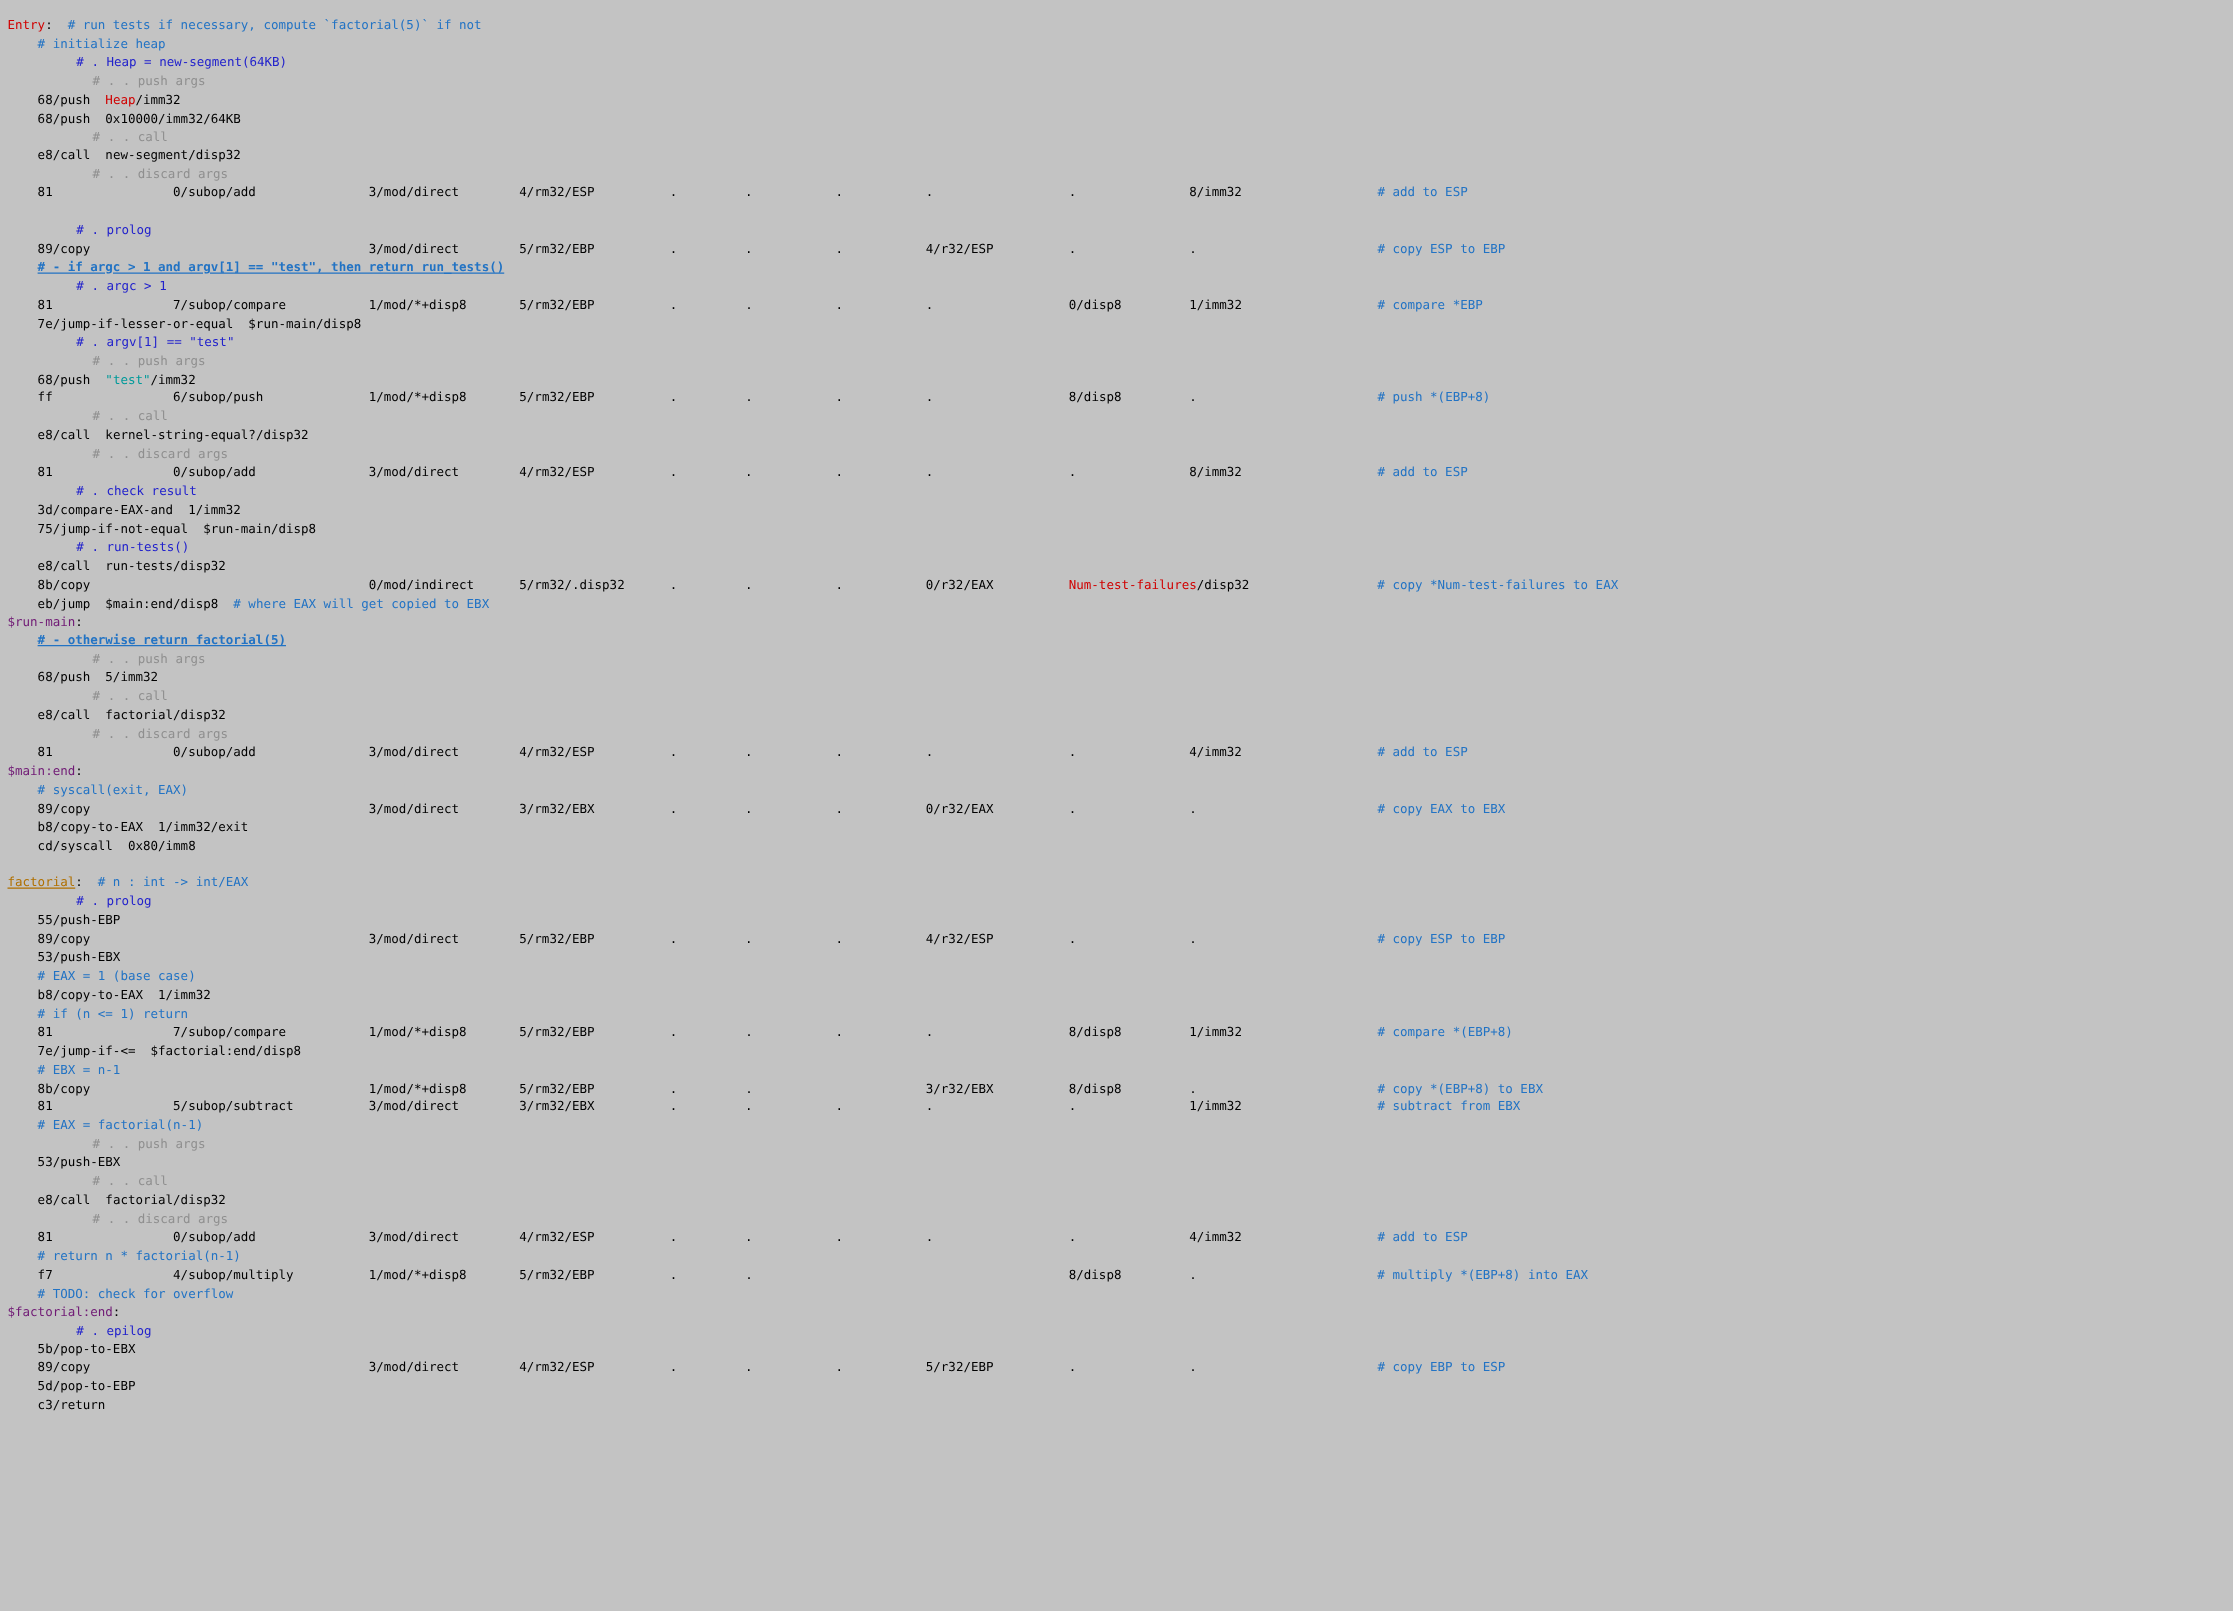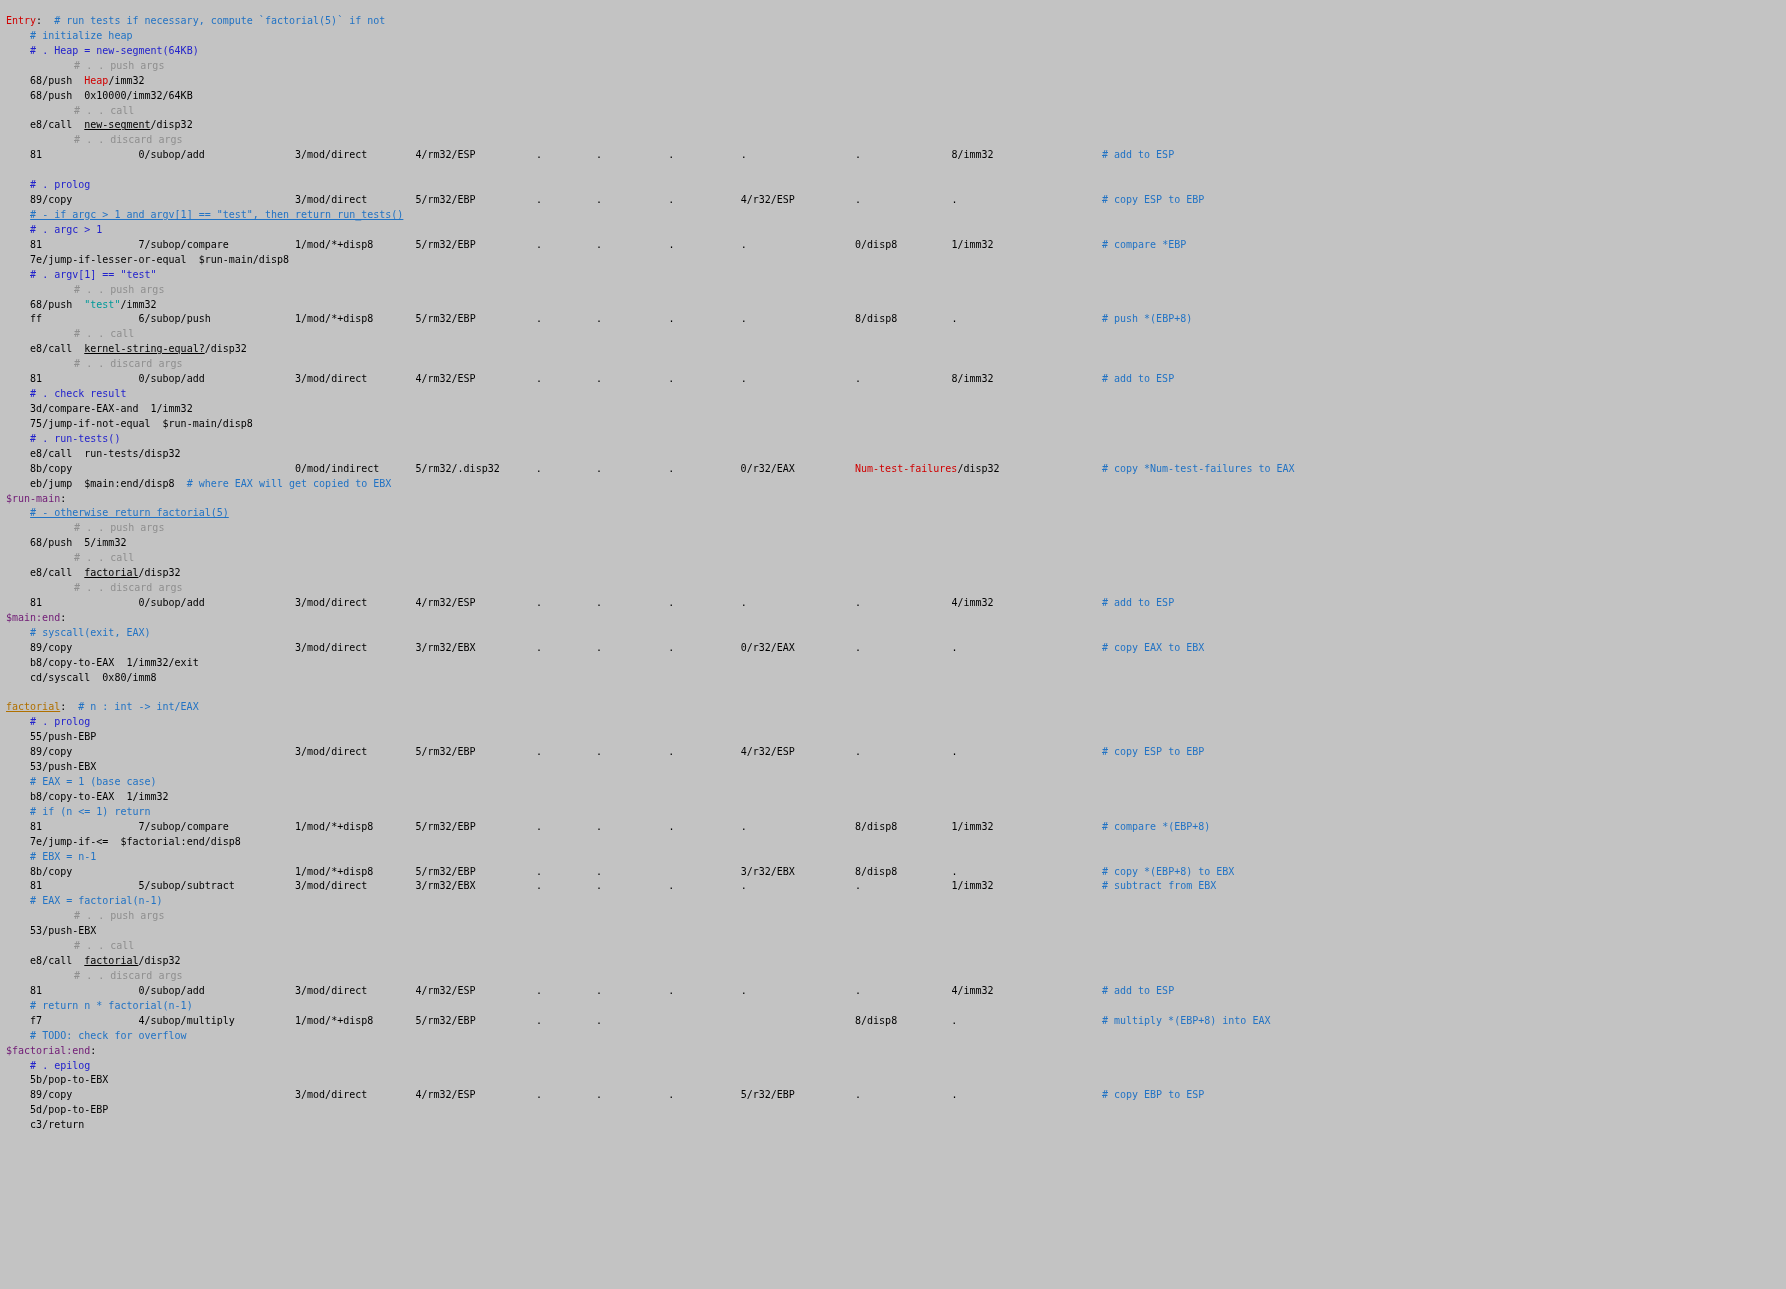--- a/index.html
+++ b/index.html
@@ -19,24 +19,24 @@
     white-space:pre;
     letter-spacing:0px;
     color:#000000;
   }
   .ln{height:14.93px;white-space:pre;}
   
   .c-label-red   {color:#d00000;}
   .c-label-red-u {color:#d00000;text-decoration-color:#d00000;}
   .c-label-teal  {color:#701a75;}
   .c-label-gold  {color:#b07000;text-decoration:underline;text-decoration-color:#b07000;}
-  .c-comment-hi  {color:#2222cc;}
+  .c-comment-hi  {color:#2222cc;margin-left:31px;}
   .c-comment     {color:#2273c4;}
-  .c-comment-u   {color:#2273c4;text-decoration:underline;text-decoration-color:#2273c4;}
+  .c-comment-u   {color:#2273c4;text-decoration:underline;text-decoration-color:#2273c4;font-weight:bold;}
   .c-faint       {color:#8f8f8f;margin-left:44px;}
   .c-code        {color:#000000;}
   .c-str         {color:#009a9a;}
-  .c-ul          {text-decoration:underline;text-decoration-color:#000000;}
+  .c-ul          {text-decoration-color:#000000;}
 </style>
 </head>
 <body>
 
 <div id="code"><div class="ln"><span class="c-code"></span><span class="c-label-red">Entry</span><span class="c-code">:  </span><span class="c-comment"># run tests if necessary, compute `factorial(5)` if not</span></div><div class="ln"><span class="c-code">    </span><span class="c-comment"># initialize heap</span></div><div class="ln"><span class="c-code">    </span><span class="c-comment-hi"># . Heap = new-segment(64KB)</span></div><div class="ln"><span class="c-code">    </span><span class="c-faint"># . . push args</span></div><div class="ln"><span class="c-code">    </span><span class="c-code">68/push  </span><span class="c-label-red-u">Heap</span><span class="c-code">/imm32</span></div><div class="ln"><span class="c-code">    </span><span class="c-code">68/push  0x10000/imm32/64KB</span></div><div class="ln"><span class="c-code">    </span><span class="c-faint"># . . call</span></div><div class="ln"><span class="c-code">    </span><span class="c-code">e8/call  </span><span class="c-code c-ul">new-segment</span><span class="c-code">/disp32</span></div><div class="ln"><span class="c-code">    </span><span class="c-faint"># . . discard args</span></div><div class="ln"><span class="c-code">    </span><span class="c-code">81</span><span class="c-code">                </span><span class="c-code">0/subop/add</span><span class="c-code">               </span><span class="c-code">3/mod/direct</span><span class="c-code">        </span><span class="c-code">4/rm32/ESP</span><span class="c-code">          </span><span class="c-code">.</span><span class="c-code">         </span><span class="c-code">.</span><span class="c-code">           </span><span class="c-code">.</span><span class="c-code">           </span><span class="c-code">.</span><span class="c-code">                  </span><span class="c-code">.</span><span class="c-code">               </span><span class="c-code">8/imm32</span><span class="c-code">                  </span><span class="c-comment"># add to ESP</span></div><div class="ln"><span class="c-code">&nbsp;</span></div><div class="ln"><span class="c-code">    </span><span class="c-comment-hi"># . prolog</span></div><div class="ln"><span class="c-code">    </span><span class="c-code">89/copy</span><span class="c-code">                                     </span><span class="c-code">3/mod/direct</span><span class="c-code">        </span><span class="c-code">5/rm32/EBP</span><span class="c-code">          </span><span class="c-code">.</span><span class="c-code">         </span><span class="c-code">.</span><span class="c-code">           </span><span class="c-code">.</span><span class="c-code">           </span><span class="c-code">4/r32/ESP</span><span class="c-code">          </span><span class="c-code">.</span><span class="c-code">               </span><span class="c-code">.</span><span class="c-code">                        </span><span class="c-comment"># copy ESP to EBP</span></div><div class="ln"><span class="c-code">    </span><span class="c-comment-u"># - if argc &gt; 1 and argv[1] == "test", then return run_tests()</span></div><div class="ln"><span class="c-code">    </span><span class="c-comment-hi"># . argc &gt; 1</span></div><div class="ln"><span class="c-code">    </span><span class="c-code">81</span><span class="c-code">                </span><span class="c-code">7/subop/compare</span><span class="c-code">           </span><span class="c-code">1/mod/*+disp8</span><span class="c-code">       </span><span class="c-code">5/rm32/EBP</span><span class="c-code">          </span><span class="c-code">.</span><span class="c-code">         </span><span class="c-code">.</span><span class="c-code">           </span><span class="c-code">.</span><span class="c-code">           </span><span class="c-code">.</span><span class="c-code">                  </span><span class="c-code">0/disp8</span><span class="c-code">         </span><span class="c-code">1/imm32</span><span class="c-code">                  </span><span class="c-comment"># compare *EBP</span></div><div class="ln"><span class="c-code">    </span><span class="c-code">7e/jump-if-lesser-or-equal  $run-main/disp8</span></div><div class="ln"><span class="c-code">    </span><span class="c-comment-hi"># . argv[1] == "test"</span></div><div class="ln"><span class="c-code">    </span><span class="c-faint"># . . push args</span></div><div class="ln"><span class="c-code">    </span><span class="c-code">68/push  </span><span class="c-str">"test"</span><span class="c-code">/imm32</span></div><div class="ln"><span class="c-code">    </span><span class="c-code">ff</span><span class="c-code">                </span><span class="c-code">6/subop/push</span><span class="c-code">              </span><span class="c-code">1/mod/*+disp8</span><span class="c-code">       </span><span class="c-code">5/rm32/EBP</span><span class="c-code">          </span><span class="c-code">.</span><span class="c-code">         </span><span class="c-code">.</span><span class="c-code">           </span><span class="c-code">.</span><span class="c-code">           </span><span class="c-code">.</span><span class="c-code">                  </span><span class="c-code">8/disp8</span><span class="c-code">         </span><span class="c-code">.</span><span class="c-code">                        </span><span class="c-comment"># push *(EBP+8)</span></div><div class="ln"><span class="c-code">    </span><span class="c-faint"># . . call</span></div><div class="ln"><span class="c-code">    </span><span class="c-code">e8/call  </span><span class="c-code c-ul">kernel-string-equal?</span><span class="c-code">/disp32</span></div><div class="ln"><span class="c-code">    </span><span class="c-faint"># . . discard args</span></div><div class="ln"><span class="c-code">    </span><span class="c-code">81</span><span class="c-code">                </span><span class="c-code">0/subop/add</span><span class="c-code">               </span><span class="c-code">3/mod/direct</span><span class="c-code">        </span><span class="c-code">4/rm32/ESP</span><span class="c-code">          </span><span class="c-code">.</span><span class="c-code">         </span><span class="c-code">.</span><span class="c-code">           </span><span class="c-code">.</span><span class="c-code">           </span><span class="c-code">.</span><span class="c-code">                  </span><span class="c-code">.</span><span class="c-code">               </span><span class="c-code">8/imm32</span><span class="c-code">                  </span><span class="c-comment"># add to ESP</span></div><div class="ln"><span class="c-code">    </span><span class="c-comment-hi"># . check result</span></div><div class="ln"><span class="c-code">    </span><span class="c-code">3d/compare-EAX-and  1/imm32</span></div><div class="ln"><span class="c-code">    </span><span class="c-code">75/jump-if-not-equal  $run-main/disp8</span></div><div class="ln"><span class="c-code">    </span><span class="c-comment-hi"># . run-tests()</span></div><div class="ln"><span class="c-code">    </span><span class="c-code">e8/call  run-tests/disp32</span></div><div class="ln"><span class="c-code">    </span><span class="c-code">8b/copy</span><span class="c-code">                                     </span><span class="c-code">0/mod/indirect</span><span class="c-code">      </span><span class="c-code">5/rm32/.disp32</span><span class="c-code">      </span><span class="c-code">.</span><span class="c-code">         </span><span class="c-code">.</span><span class="c-code">           </span><span class="c-code">.</span><span class="c-code">           </span><span class="c-code">0/r32/EAX</span><span class="c-code">          </span><span class="c-label-red-u">Num-test-failures</span><span class="c-code">/disp32</span><span class="c-code">                 </span><span class="c-comment"># copy *Num-test-failures to EAX</span></div><div class="ln"><span class="c-code">    </span><span class="c-code">eb/jump  $main:end/disp8  </span><span class="c-comment"># where EAX will get copied to EBX</span></div><div class="ln"><span class="c-code"></span><span class="c-label-teal">$run-main</span><span class="c-code">:</span></div><div class="ln"><span class="c-code">    </span><span class="c-comment-u"># - otherwise return factorial(5)</span></div><div class="ln"><span class="c-code">    </span><span class="c-faint"># . . push args</span></div><div class="ln"><span class="c-code">    </span><span class="c-code">68/push  5/imm32</span></div><div class="ln"><span class="c-code">    </span><span class="c-faint"># . . call</span></div><div class="ln"><span class="c-code">    </span><span class="c-code">e8/call  </span><span class="c-code c-ul">factorial</span><span class="c-code">/disp32</span></div><div class="ln"><span class="c-code">    </span><span class="c-faint"># . . discard args</span></div><div class="ln"><span class="c-code">    </span><span class="c-code">81</span><span class="c-code">                </span><span class="c-code">0/subop/add</span><span class="c-code">               </span><span class="c-code">3/mod/direct</span><span class="c-code">        </span><span class="c-code">4/rm32/ESP</span><span class="c-code">          </span><span class="c-code">.</span><span class="c-code">         </span><span class="c-code">.</span><span class="c-code">           </span><span class="c-code">.</span><span class="c-code">           </span><span class="c-code">.</span><span class="c-code">                  </span><span class="c-code">.</span><span class="c-code">               </span><span class="c-code">4/imm32</span><span class="c-code">                  </span><span class="c-comment"># add to ESP</span></div><div class="ln"><span class="c-code"></span><span class="c-label-teal">$main:end</span><span class="c-code">:</span></div><div class="ln"><span class="c-code">    </span><span class="c-comment"># syscall(exit, EAX)</span></div><div class="ln"><span class="c-code">    </span><span class="c-code">89/copy</span><span class="c-code">                                     </span><span class="c-code">3/mod/direct</span><span class="c-code">        </span><span class="c-code">3/rm32/EBX</span><span class="c-code">          </span><span class="c-code">.</span><span class="c-code">         </span><span class="c-code">.</span><span class="c-code">           </span><span class="c-code">.</span><span class="c-code">           </span><span class="c-code">0/r32/EAX</span><span class="c-code">          </span><span class="c-code">.</span><span class="c-code">               </span><span class="c-code">.</span><span class="c-code">                        </span><span class="c-comment"># copy EAX to EBX</span></div><div class="ln"><span class="c-code">    </span><span class="c-code">b8/copy-to-EAX  1/imm32/exit</span></div><div class="ln"><span class="c-code">    </span><span class="c-code">cd/syscall  0x80/imm8</span></div><div class="ln"><span class="c-code">&nbsp;</span></div><div class="ln"><span class="c-code"></span><span class="c-label-gold">factorial</span><span class="c-code">:  </span><span class="c-comment"># n : int -&gt; int/EAX</span></div><div class="ln"><span class="c-code">    </span><span class="c-comment-hi"># . prolog</span></div><div class="ln"><span class="c-code">    </span><span class="c-code">55/push-EBP</span></div><div class="ln"><span class="c-code">    </span><span class="c-code">89/copy</span><span class="c-code">                                     </span><span class="c-code">3/mod/direct</span><span class="c-code">        </span><span class="c-code">5/rm32/EBP</span><span class="c-code">          </span><span class="c-code">.</span><span class="c-code">         </span><span class="c-code">.</span><span class="c-code">           </span><span class="c-code">.</span><span class="c-code">           </span><span class="c-code">4/r32/ESP</span><span class="c-code">          </span><span class="c-code">.</span><span class="c-code">               </span><span class="c-code">.</span><span class="c-code">                        </span><span class="c-comment"># copy ESP to EBP</span></div><div class="ln"><span class="c-code">    </span><span class="c-code">53/push-EBX</span></div><div class="ln"><span class="c-code">    </span><span class="c-comment"># EAX = 1 (base case)</span></div><div class="ln"><span class="c-code">    </span><span class="c-code">b8/copy-to-EAX  1/imm32</span></div><div class="ln"><span class="c-code">    </span><span class="c-comment"># if (n &lt;= 1) return</span></div><div class="ln"><span class="c-code">    </span><span class="c-code">81</span><span class="c-code">                </span><span class="c-code">7/subop/compare</span><span class="c-code">           </span><span class="c-code">1/mod/*+disp8</span><span class="c-code">       </span><span class="c-code">5/rm32/EBP</span><span class="c-code">          </span><span class="c-code">.</span><span class="c-code">         </span><span class="c-code">.</span><span class="c-code">           </span><span class="c-code">.</span><span class="c-code">           </span><span class="c-code">.</span><span class="c-code">                  </span><span class="c-code">8/disp8</span><span class="c-code">         </span><span class="c-code">1/imm32</span><span class="c-code">                  </span><span class="c-comment"># compare *(EBP+8)</span></div><div class="ln"><span class="c-code">    </span><span class="c-code">7e/jump-if-&lt;=  $factorial:end/disp8</span></div><div class="ln"><span class="c-code">    </span><span class="c-comment"># EBX = n-1</span></div><div class="ln"><span class="c-code">    </span><span class="c-code">8b/copy</span><span class="c-code">                                     </span><span class="c-code">1/mod/*+disp8</span><span class="c-code">       </span><span class="c-code">5/rm32/EBP</span><span class="c-code">          </span><span class="c-code">.</span><span class="c-code">         </span><span class="c-code">.</span><span class="c-code">                       </span><span class="c-code">3/r32/EBX</span><span class="c-code">          </span><span class="c-code">8/disp8</span><span class="c-code">         </span><span class="c-code">.</span><span class="c-code">                        </span><span class="c-comment"># copy *(EBP+8) to EBX</span></div><div class="ln"><span class="c-code">    </span><span class="c-code">81</span><span class="c-code">                </span><span class="c-code">5/subop/subtract</span><span class="c-code">          </span><span class="c-code">3/mod/direct</span><span class="c-code">        </span><span class="c-code">3/rm32/EBX</span><span class="c-code">          </span><span class="c-code">.</span><span class="c-code">         </span><span class="c-code">.</span><span class="c-code">           </span><span class="c-code">.</span><span class="c-code">           </span><span class="c-code">.</span><span class="c-code">                  </span><span class="c-code">.</span><span class="c-code">               </span><span class="c-code">1/imm32</span><span class="c-code">                  </span><span class="c-comment"># subtract from EBX</span></div><div class="ln"><span class="c-code">    </span><span class="c-comment"># EAX = factorial(n-1)</span></div><div class="ln"><span class="c-code">    </span><span class="c-faint"># . . push args</span></div><div class="ln"><span class="c-code">    </span><span class="c-code">53/push-EBX</span></div><div class="ln"><span class="c-code">    </span><span class="c-faint"># . . call</span></div><div class="ln"><span class="c-code">    </span><span class="c-code">e8/call  </span><span class="c-code c-ul">factorial</span><span class="c-code">/disp32</span></div><div class="ln"><span class="c-code">    </span><span class="c-faint"># . . discard args</span></div><div class="ln"><span class="c-code">    </span><span class="c-code">81</span><span class="c-code">                </span><span class="c-code">0/subop/add</span><span class="c-code">               </span><span class="c-code">3/mod/direct</span><span class="c-code">        </span><span class="c-code">4/rm32/ESP</span><span class="c-code">          </span><span class="c-code">.</span><span class="c-code">         </span><span class="c-code">.</span><span class="c-code">           </span><span class="c-code">.</span><span class="c-code">           </span><span class="c-code">.</span><span class="c-code">                  </span><span class="c-code">.</span><span class="c-code">               </span><span class="c-code">4/imm32</span><span class="c-code">                  </span><span class="c-comment"># add to ESP</span></div><div class="ln"><span class="c-code">    </span><span class="c-comment"># return n * factorial(n-1)</span></div><div class="ln"><span class="c-code">    </span><span class="c-code">f7</span><span class="c-code">                </span><span class="c-code">4/subop/multiply</span><span class="c-code">          </span><span class="c-code">1/mod/*+disp8</span><span class="c-code">       </span><span class="c-code">5/rm32/EBP</span><span class="c-code">          </span><span class="c-code">.</span><span class="c-code">         </span><span class="c-code">.</span><span class="c-code">                                          </span><span class="c-code">8/disp8</span><span class="c-code">         </span><span class="c-code">.</span><span class="c-code">                        </span><span class="c-comment"># multiply *(EBP+8) into EAX</span></div><div class="ln"><span class="c-code">    </span><span class="c-comment"># TODO: check for overflow</span></div><div class="ln"><span class="c-code"></span><span class="c-label-teal">$factorial:end</span><span class="c-code">:</span></div><div class="ln"><span class="c-code">    </span><span class="c-comment-hi"># . epilog</span></div><div class="ln"><span class="c-code">    </span><span class="c-code">5b/pop-to-EBX</span></div><div class="ln"><span class="c-code">    </span><span class="c-code">89/copy</span><span class="c-code">                                     </span><span class="c-code">3/mod/direct</span><span class="c-code">        </span><span class="c-code">4/rm32/ESP</span><span class="c-code">          </span><span class="c-code">.</span><span class="c-code">         </span><span class="c-code">.</span><span class="c-code">           </span><span class="c-code">.</span><span class="c-code">           </span><span class="c-code">5/r32/EBP</span><span class="c-code">          </span><span class="c-code">.</span><span class="c-code">               </span><span class="c-code">.</span><span class="c-code">                        </span><span class="c-comment"># copy EBP to ESP</span></div><div class="ln"><span class="c-code">    </span><span class="c-code">5d/pop-to-EBP</span></div><div class="ln"><span class="c-code">    </span><span class="c-code">c3/return</span></div></div>
 
 </body></html>

